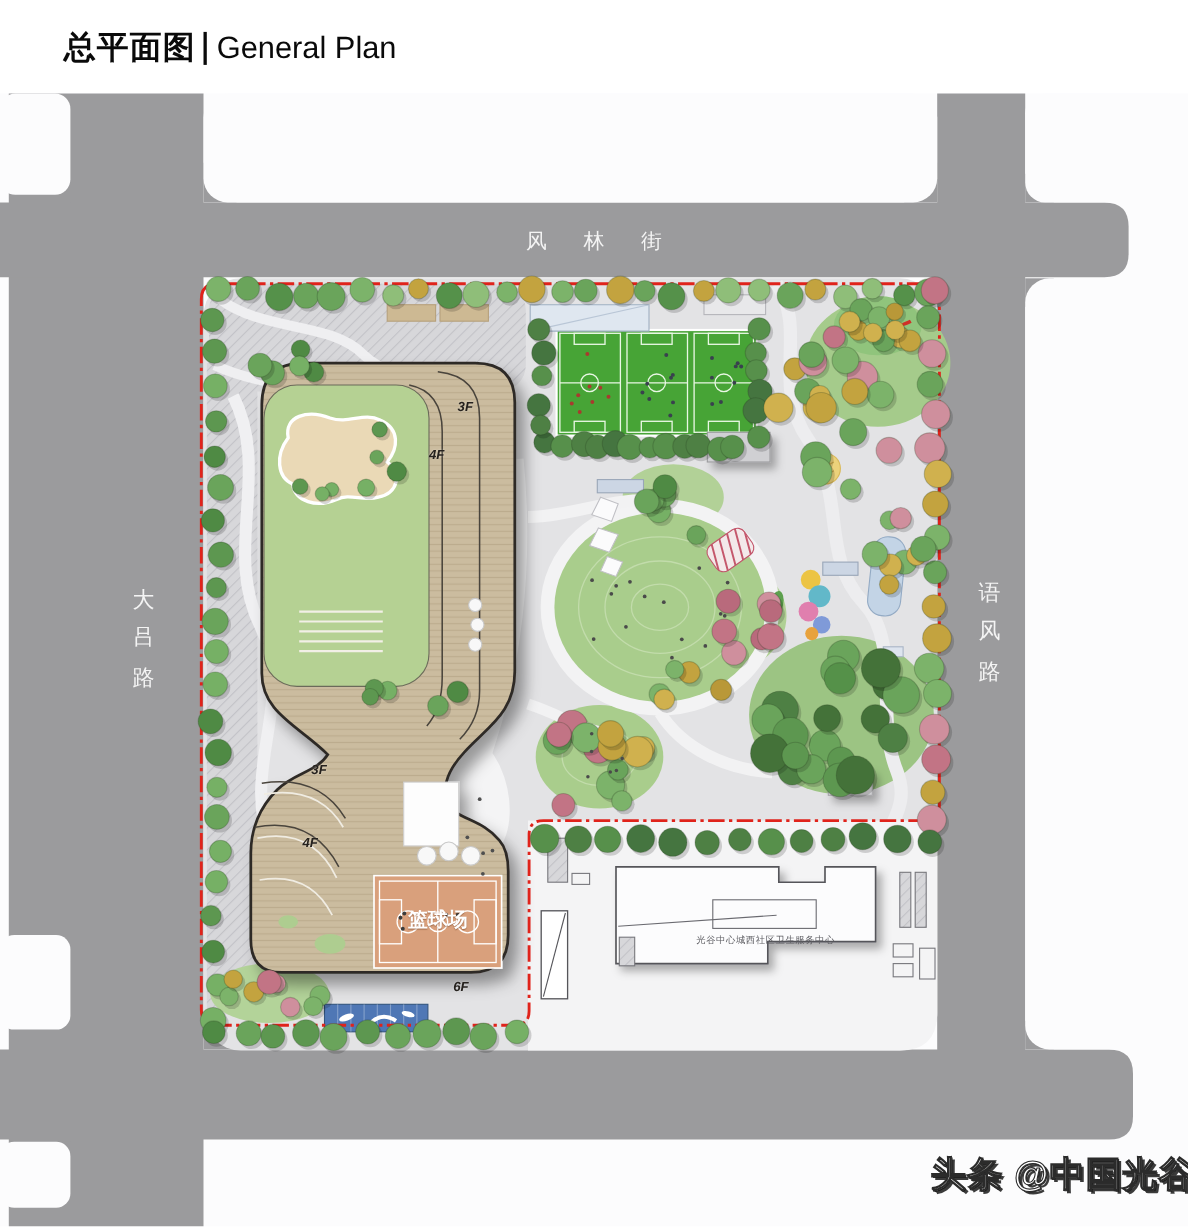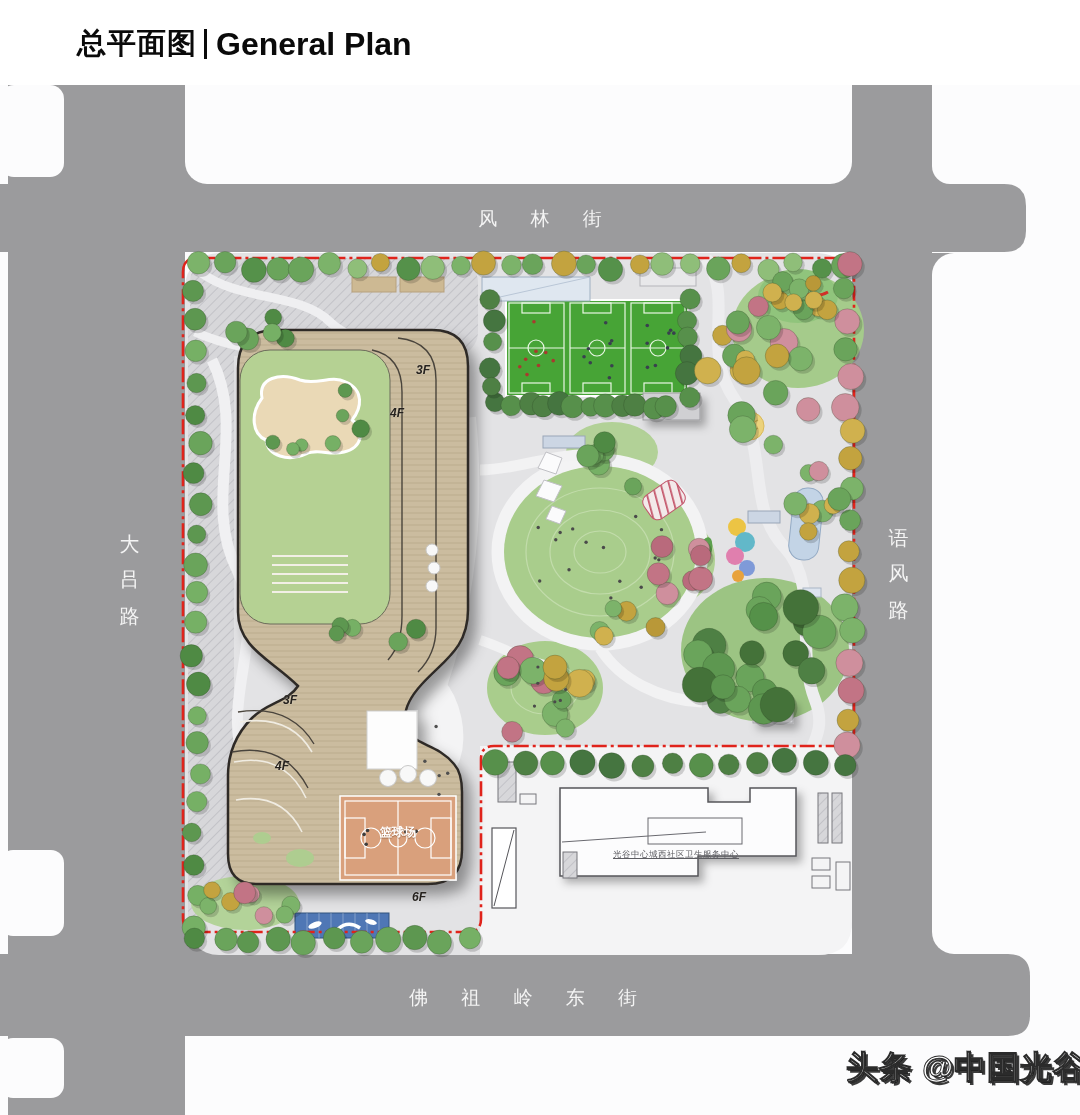--- a/index.html
+++ b/index.html
@@ -1,34 +1,34 @@
 <!DOCTYPE html>
 <html><head>
 <meta charset="utf-8">
 <style>
   html,body{margin:0;padding:0;background:#ffffff;}
   body{width:1080px;height:1115px;position:relative;overflow:hidden;
        font-family:"Liberation Sans","DejaVu Sans",sans-serif;}
   .abs{position:absolute;}
   
-  #title-bar{left:58px;top:24px;display:flex;align-items:center;color:#0a0a0a;margin-left:19px;}
+  #title-bar{left:58px;top:24px;display:flex;align-items:center;color:#0a0a0a;}
   #title-zh{font-size:29px;font-weight:900;letter-spacing:1px;}
   #title-divider{width:3px;height:30px;background:#0a0a0a;margin:0 9px 0 7px;}
-  #title-en{font-size:32px;font-weight:700;}
+  #title-en{font-size:28px;font-weight:400;}
   
   #labels{left:0;top:0;width:1080px;height:1115px;pointer-events:none;}
   .road-label{color:#f4f4f4;font-size:19px;letter-spacing:14px;text-align:center;}
   .road-label-v{color:#f4f4f4;font-size:20px;writing-mode:vertical-rl;letter-spacing:36px;}
   .bldg-title{width:170px;text-align:center;color:#ffffff;font-weight:700;
               text-shadow:0 1px 2px rgba(60,50,20,.55);line-height:1.32;}
   .bldg-title .l1{font-size:13px;}
   .bldg-title .l2,.bldg-title .l3{font-size:12px;}
   .floor-tag{color:#26221e;font-weight:700;font-size:12px;font-style:italic;
              text-shadow:0 0 2px rgba(255,255,255,.45);text-align:right;}
-  #basketball-label{width:80px;text-align:center;color:#fff;font-size:12px;font-weight:700;
+  #basketball-label{width:80px;text-align:center;color:#fff;font-size:18px;font-weight:700;
                     text-shadow:0 1px 1px rgba(120,70,40,.6);}
   #health-label{width:180px;text-align:center;color:#5d5d62;font-size:8.5px;letter-spacing:.5px;}
   #watermark{left:846px;top:1046px;font-size:32px;font-weight:800;color:#ffffff;
              -webkit-text-stroke:1px #2b2b2b;
              text-shadow:3px 3px 0 rgba(25,25,25,.85),1px 1px 0 rgba(25,25,25,.9);
              letter-spacing:1px;white-space:nowrap;}
 </style>
 </head>
 <body>
 
@@ -787,29 +787,28 @@
 </svg>
 
 <div id="title-bar" class="abs">
   <span id="title-zh">总平面图</span>
   <span id="title-divider"></span>
   <span id="title-en">General Plan</span>
 </div>
 
 <div id="labels" class="abs">
   <div class="abs road-label" style="left:437px;top:206px;width:220px;">风 林 街</div>
-  <div class="abs road-label" style="left:390px;top:985px;width:280px;">佛 祖 岭 东 街</div>
   <div class="abs road-label-v" style="left:117px;top:518px;">大吕路</div>
   <div class="abs road-label-v" style="left:886px;top:512px;">语风路</div>
 
 
   <div class="abs floor-tag" style="left:416px;top:363px;">3F</div>
   <div class="abs floor-tag" style="left:390px;top:406px;">4F</div>
   <div class="abs floor-tag" style="left:283px;top:693px;">3F</div>
   <div class="abs floor-tag" style="left:275px;top:759px;">4F</div>
   <div class="abs floor-tag" style="left:412px;top:854px;margin-top:36px;">6F</div>
 
   <div class="abs" id="basketball-label" style="left:358px;top:824px;">篮球场</div>
 
-  <div class="abs" id="health-label" style="left:586px;top:849px;text-decoration:underline;">光谷中心城西社区卫生服务中心</div>
+  <div class="abs" id="health-label" style="left:606px;top:849px;">光谷中心城西社区卫生服务中心</div>
 </div>
 
 <div id="watermark" class="abs">头条 @中国光谷</div>
 
 </body></html>

